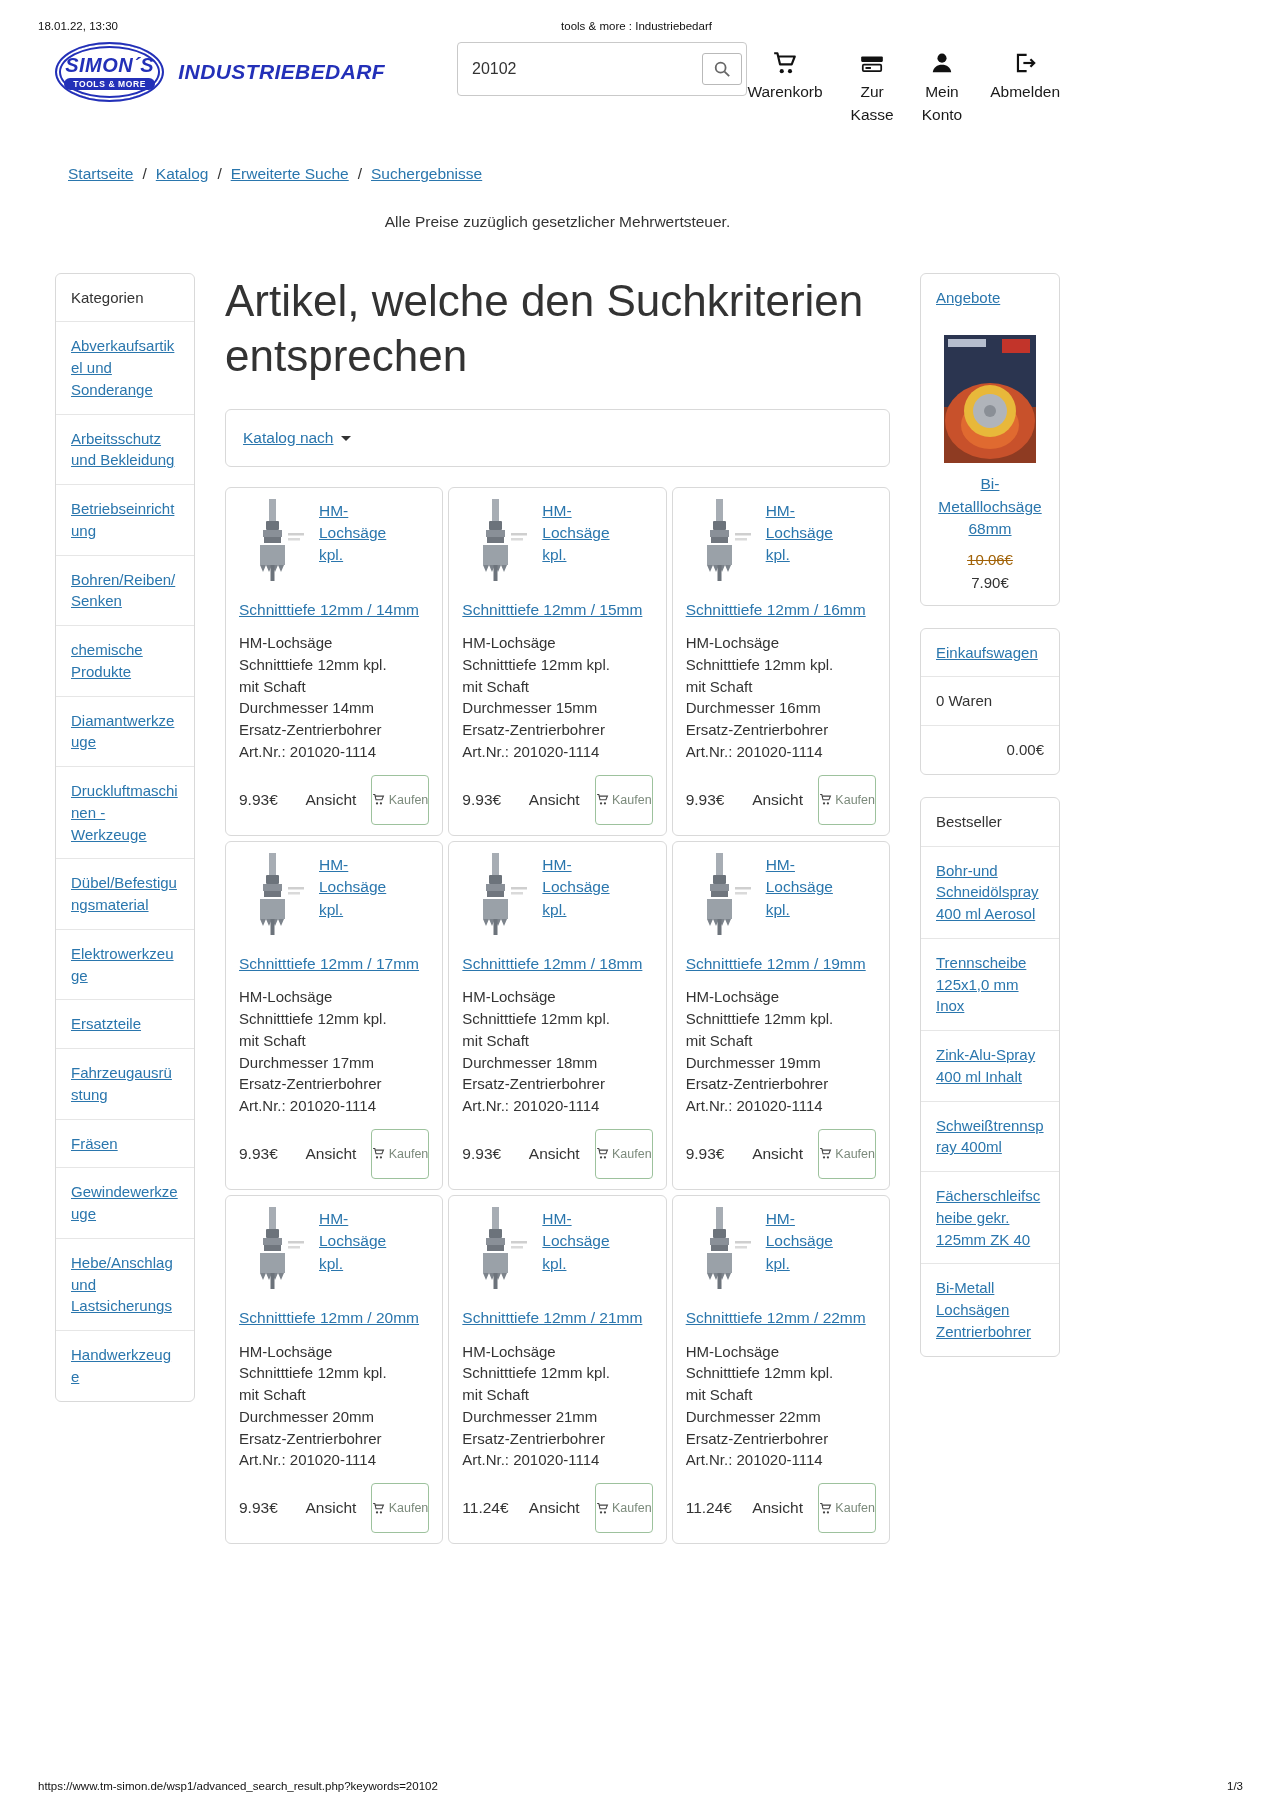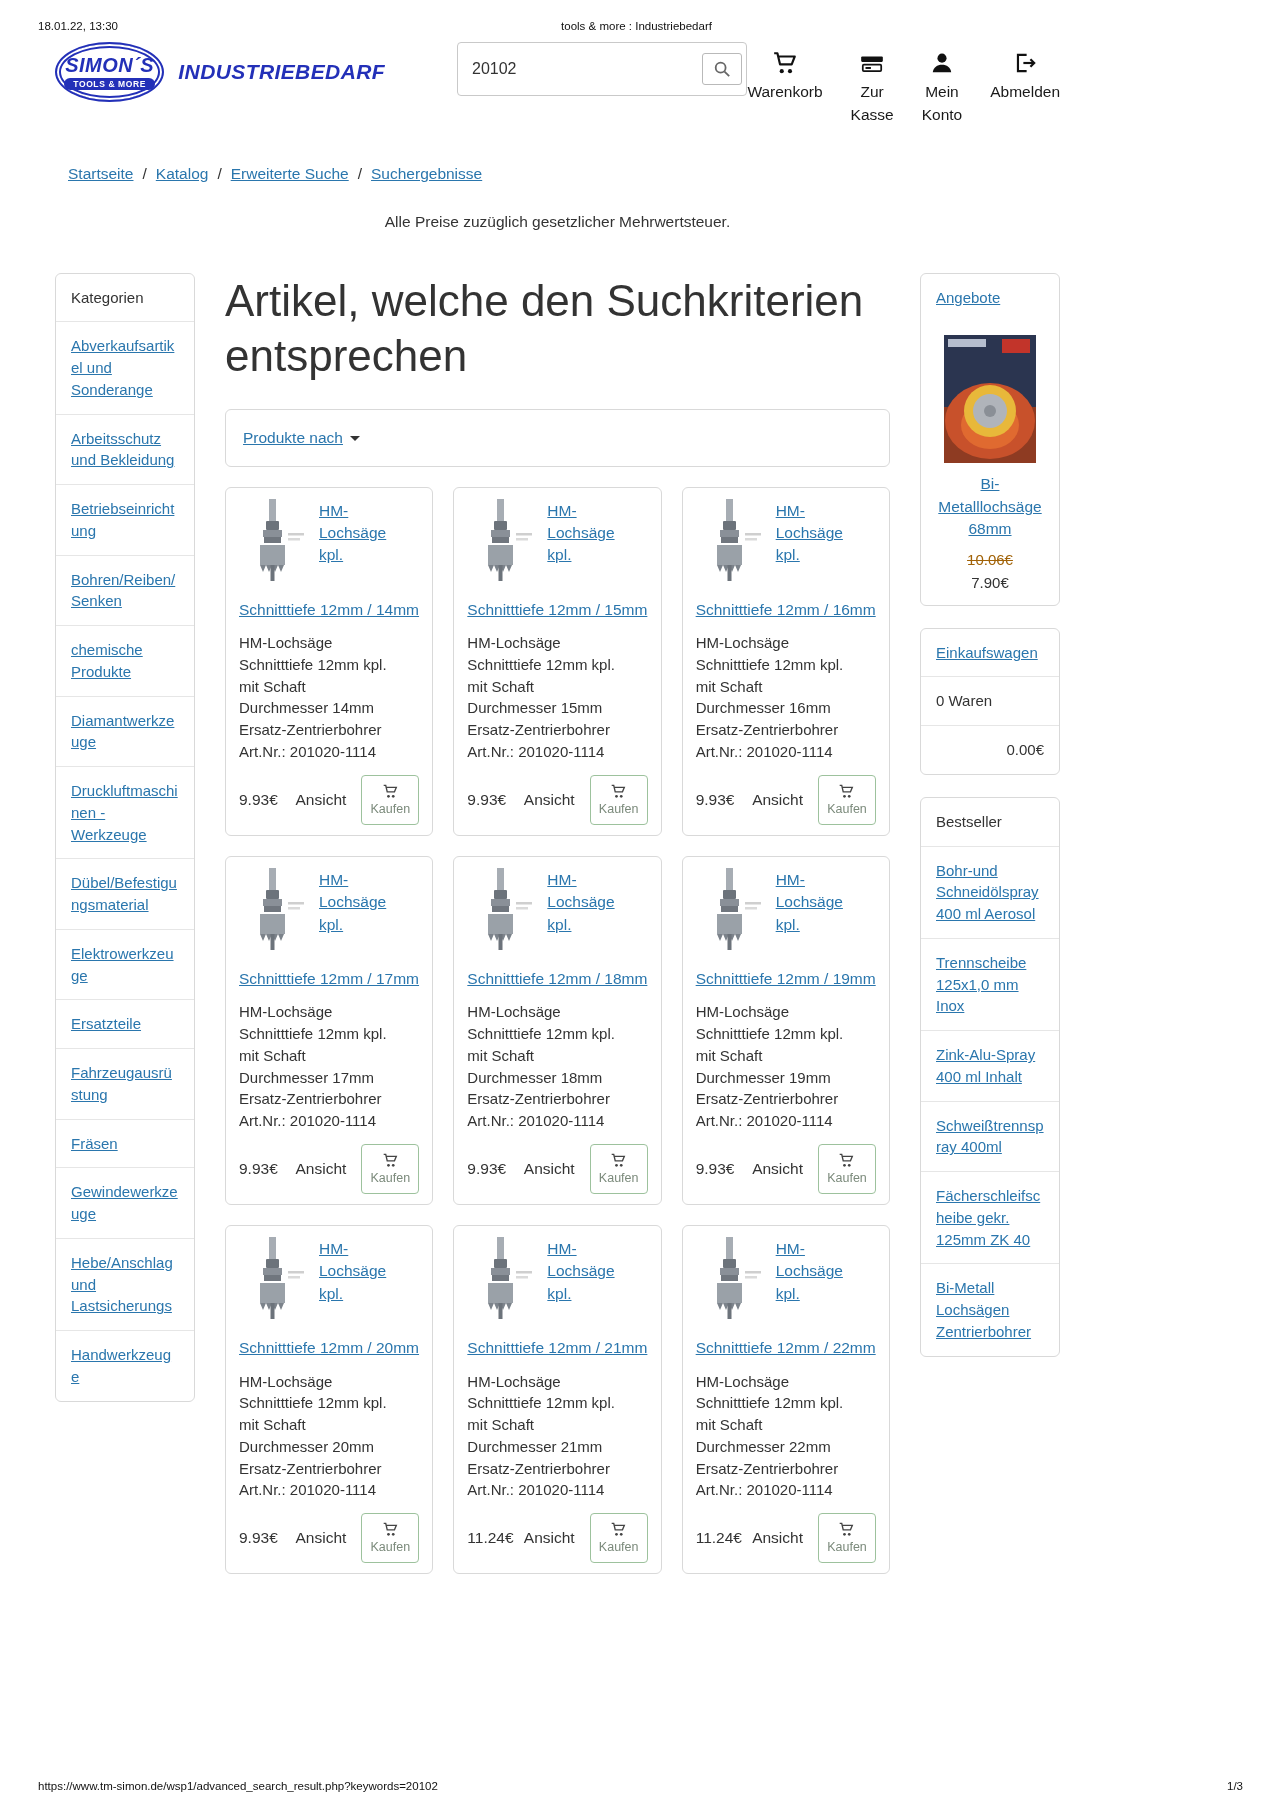--- a/index.html
+++ b/index.html
@@ -57,34 +57,34 @@
   .box .head { color:#333; }
   .mb { margin-bottom:22px; }
   .t-right  { text-align:right; }
 
   
   .results-title { font-size:44px; line-height:1.25; color:#333; font-weight:400; }
   .sortbox { margin-top:26px; border:1px solid #d9d9d9; border-radius:6px; padding:19px 17px; font-size:15.5px; }
   .caret { display:inline-block; width:0; height:0; border-left:5px solid transparent;
     border-right:5px solid transparent; border-top:5px solid #333; margin-left:7px; vertical-align:middle; }
 
-  .pgrid { margin-top:20px; display:grid; grid-template-columns:repeat(3,1fr); gap:20px; }
+  .pgrid { margin-top:20px; display:grid; grid-template-columns:repeat(3,1fr); gap:5px; }
   .pcard { border:1px solid #d9d9d9; border-radius:6px; padding:10px 13px; display:flex; flex-direction:column; background:#fff; }
   .pcard-top { display:flex; gap:12px; }
   .pcard-img { flex-shrink:0; }
   .pcard-catlink { width:86px; font-size:15.5px; line-height:1.45; padding-top:2px; }
   .pcard-title { margin-top:11px; font-size:15.5px; line-height:1.4; display:block; }
   .pcard-desc { margin-top:12px; font-size:15px; line-height:1.45; white-space:pre-line; color:#333; }
   .pcard-foot { margin-top:12px; display:flex; align-items:center; }
   .price { font-size:15.5px; color:#333; }
   .foot-right { margin-left:auto; display:flex; align-items:center; gap:15px; }
   .view-btn { font-size:15.5px; color:#333; background:none; border:none; cursor:pointer;
     font-family:"Liberation Sans", sans-serif; }
   .buy-btn { width:58px; height:50px; border:1px solid #9dc29d; border-radius:4px; background:#fff;
-    display:flex; flex-direction:column; align-items:center; justify-content:center; gap:3px; cursor:pointer; }
+    display:flex; flex-direction:row; align-items:center; justify-content:center; gap:3px; cursor:pointer; }
   .buy-label { font-size:12.5px; color:#7b8a7b; font-family:"Liberation Sans", sans-serif; }
 
   
   .offer-body { padding:14px 15px; }
   .offer-img { display:block; margin:0 auto; }
   .offer-name { display:block; margin-top:10px; text-align:center; line-height:1.45; font-size:15.5px; }
   .offer-old { margin-top:10px; text-align:center; color:#a16207; text-decoration:line-through; }
   .offer-price { margin-top:6px; text-align:center; color:#333; }
 </style>
 </head>
@@ -224,21 +224,21 @@
           </div>
 
 
       </div>
     </aside>
 
     <main class="col-main">
       <h1 class="results-title">Artikel, welche den Suchkriterien entsprechen</h1>
 
       <div class="sortbox">
-        <a class="lnk">Produkte nach</a><span class="caret"></span>
+        <a class="lnk">Katalog nach</a><span class="caret"></span>
       </div>
 
       <div class="pgrid">
 
           <div class="pcard">
             <div class="pcard-top">
               <svg class="pcard-img" width="68" height="90" viewBox="0 0 68 90">
                 <rect x="30" y="1" width="7" height="23" fill="#a7adb4"></rect>
                 <rect x="27" y="23" width="13" height="9" rx="1" fill="#6c737b"></rect>
                 <rect x="24" y="32" width="19" height="7" fill="#8a9098"></rect>

